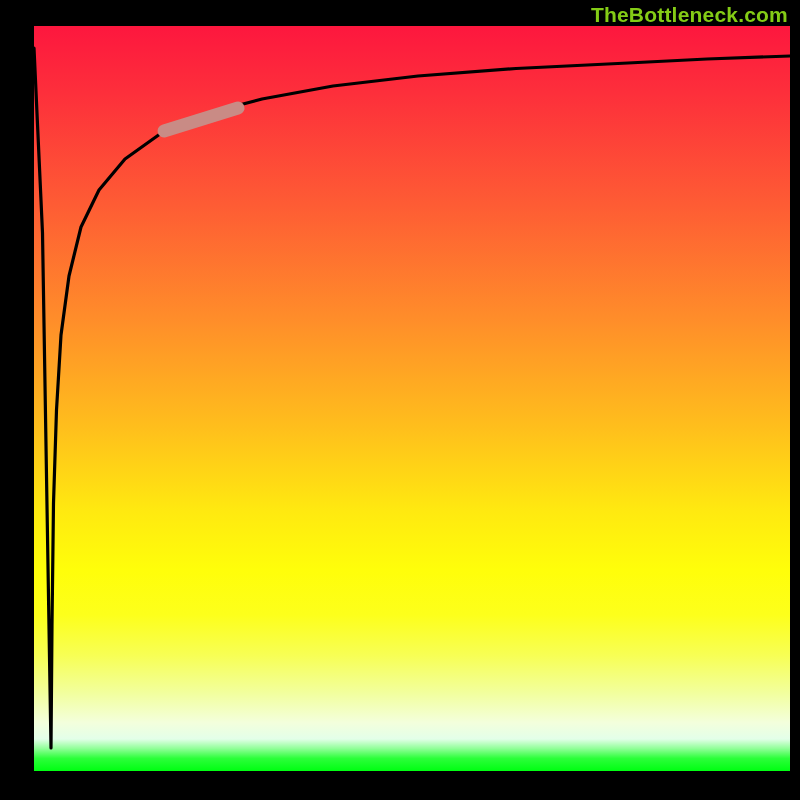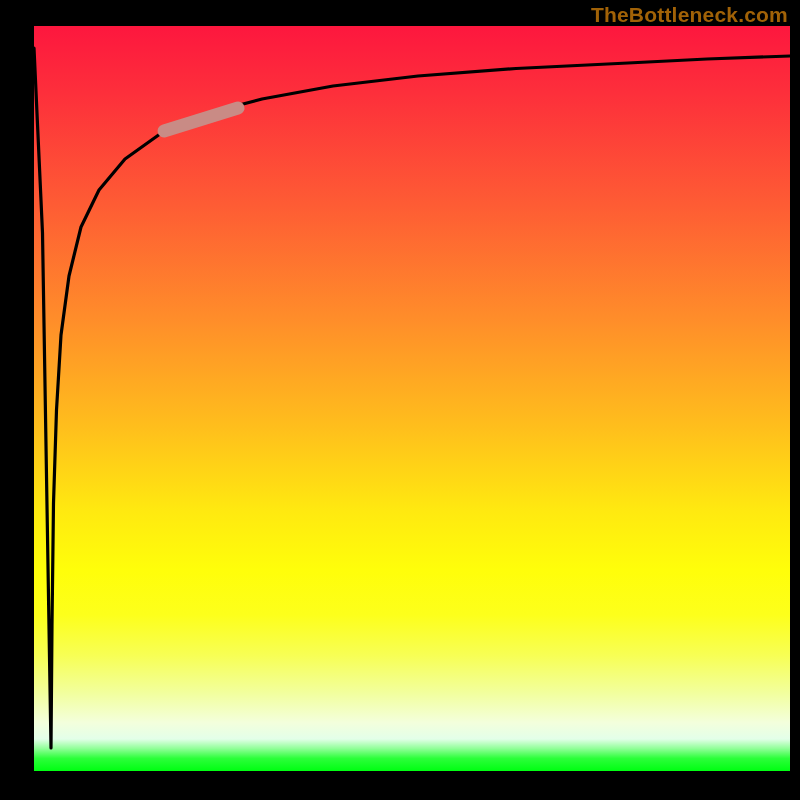--- a/index.html
+++ b/index.html
@@ -48,21 +48,21 @@
     height: 800px;
     pointer-events: none;
   }
   .attribution {
     position: absolute;
     top: 3px;
     right: 12px;
     font-family: Arial, Helvetica, sans-serif;
     font-weight: 700;
     font-size: 21px;
-    color: #a16207;
+    color: #84cc16;
     letter-spacing: 0.2px;
   }
 </style>
 </head>
 <body>
 
 <div class="stage">
   <div class="plot"></div>
 
   <svg class="curve" viewBox="0 0 800 800">

